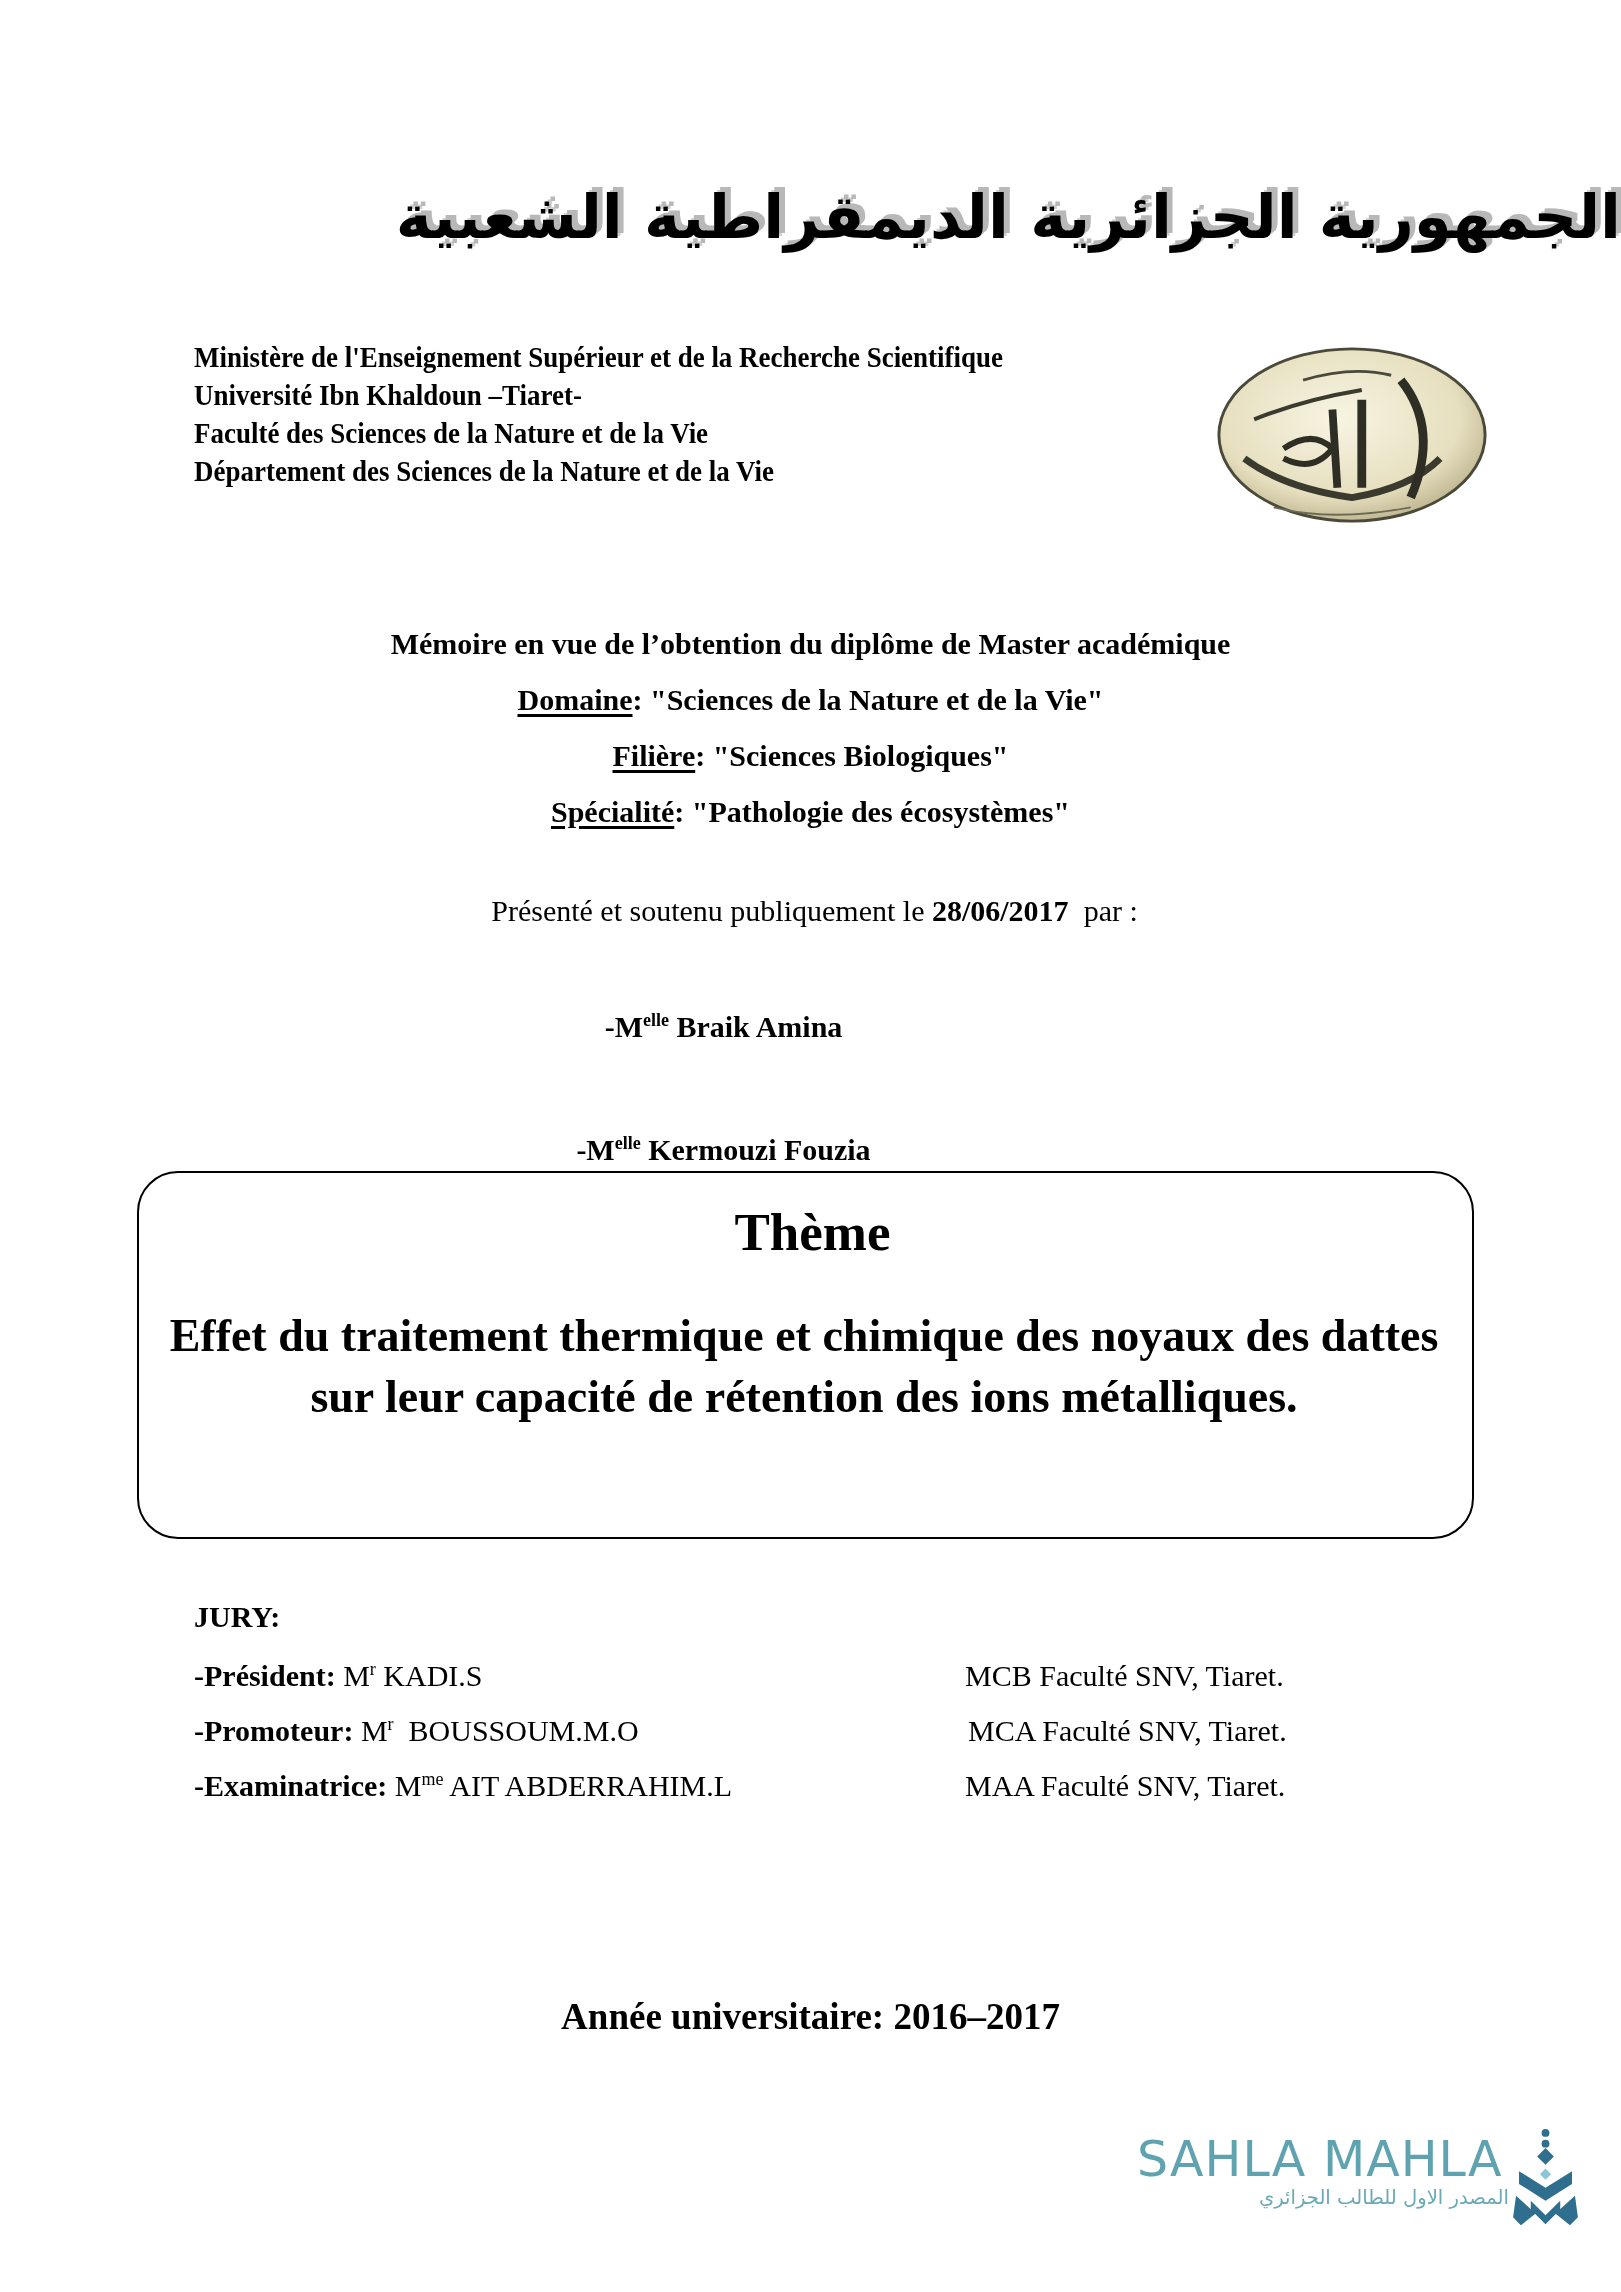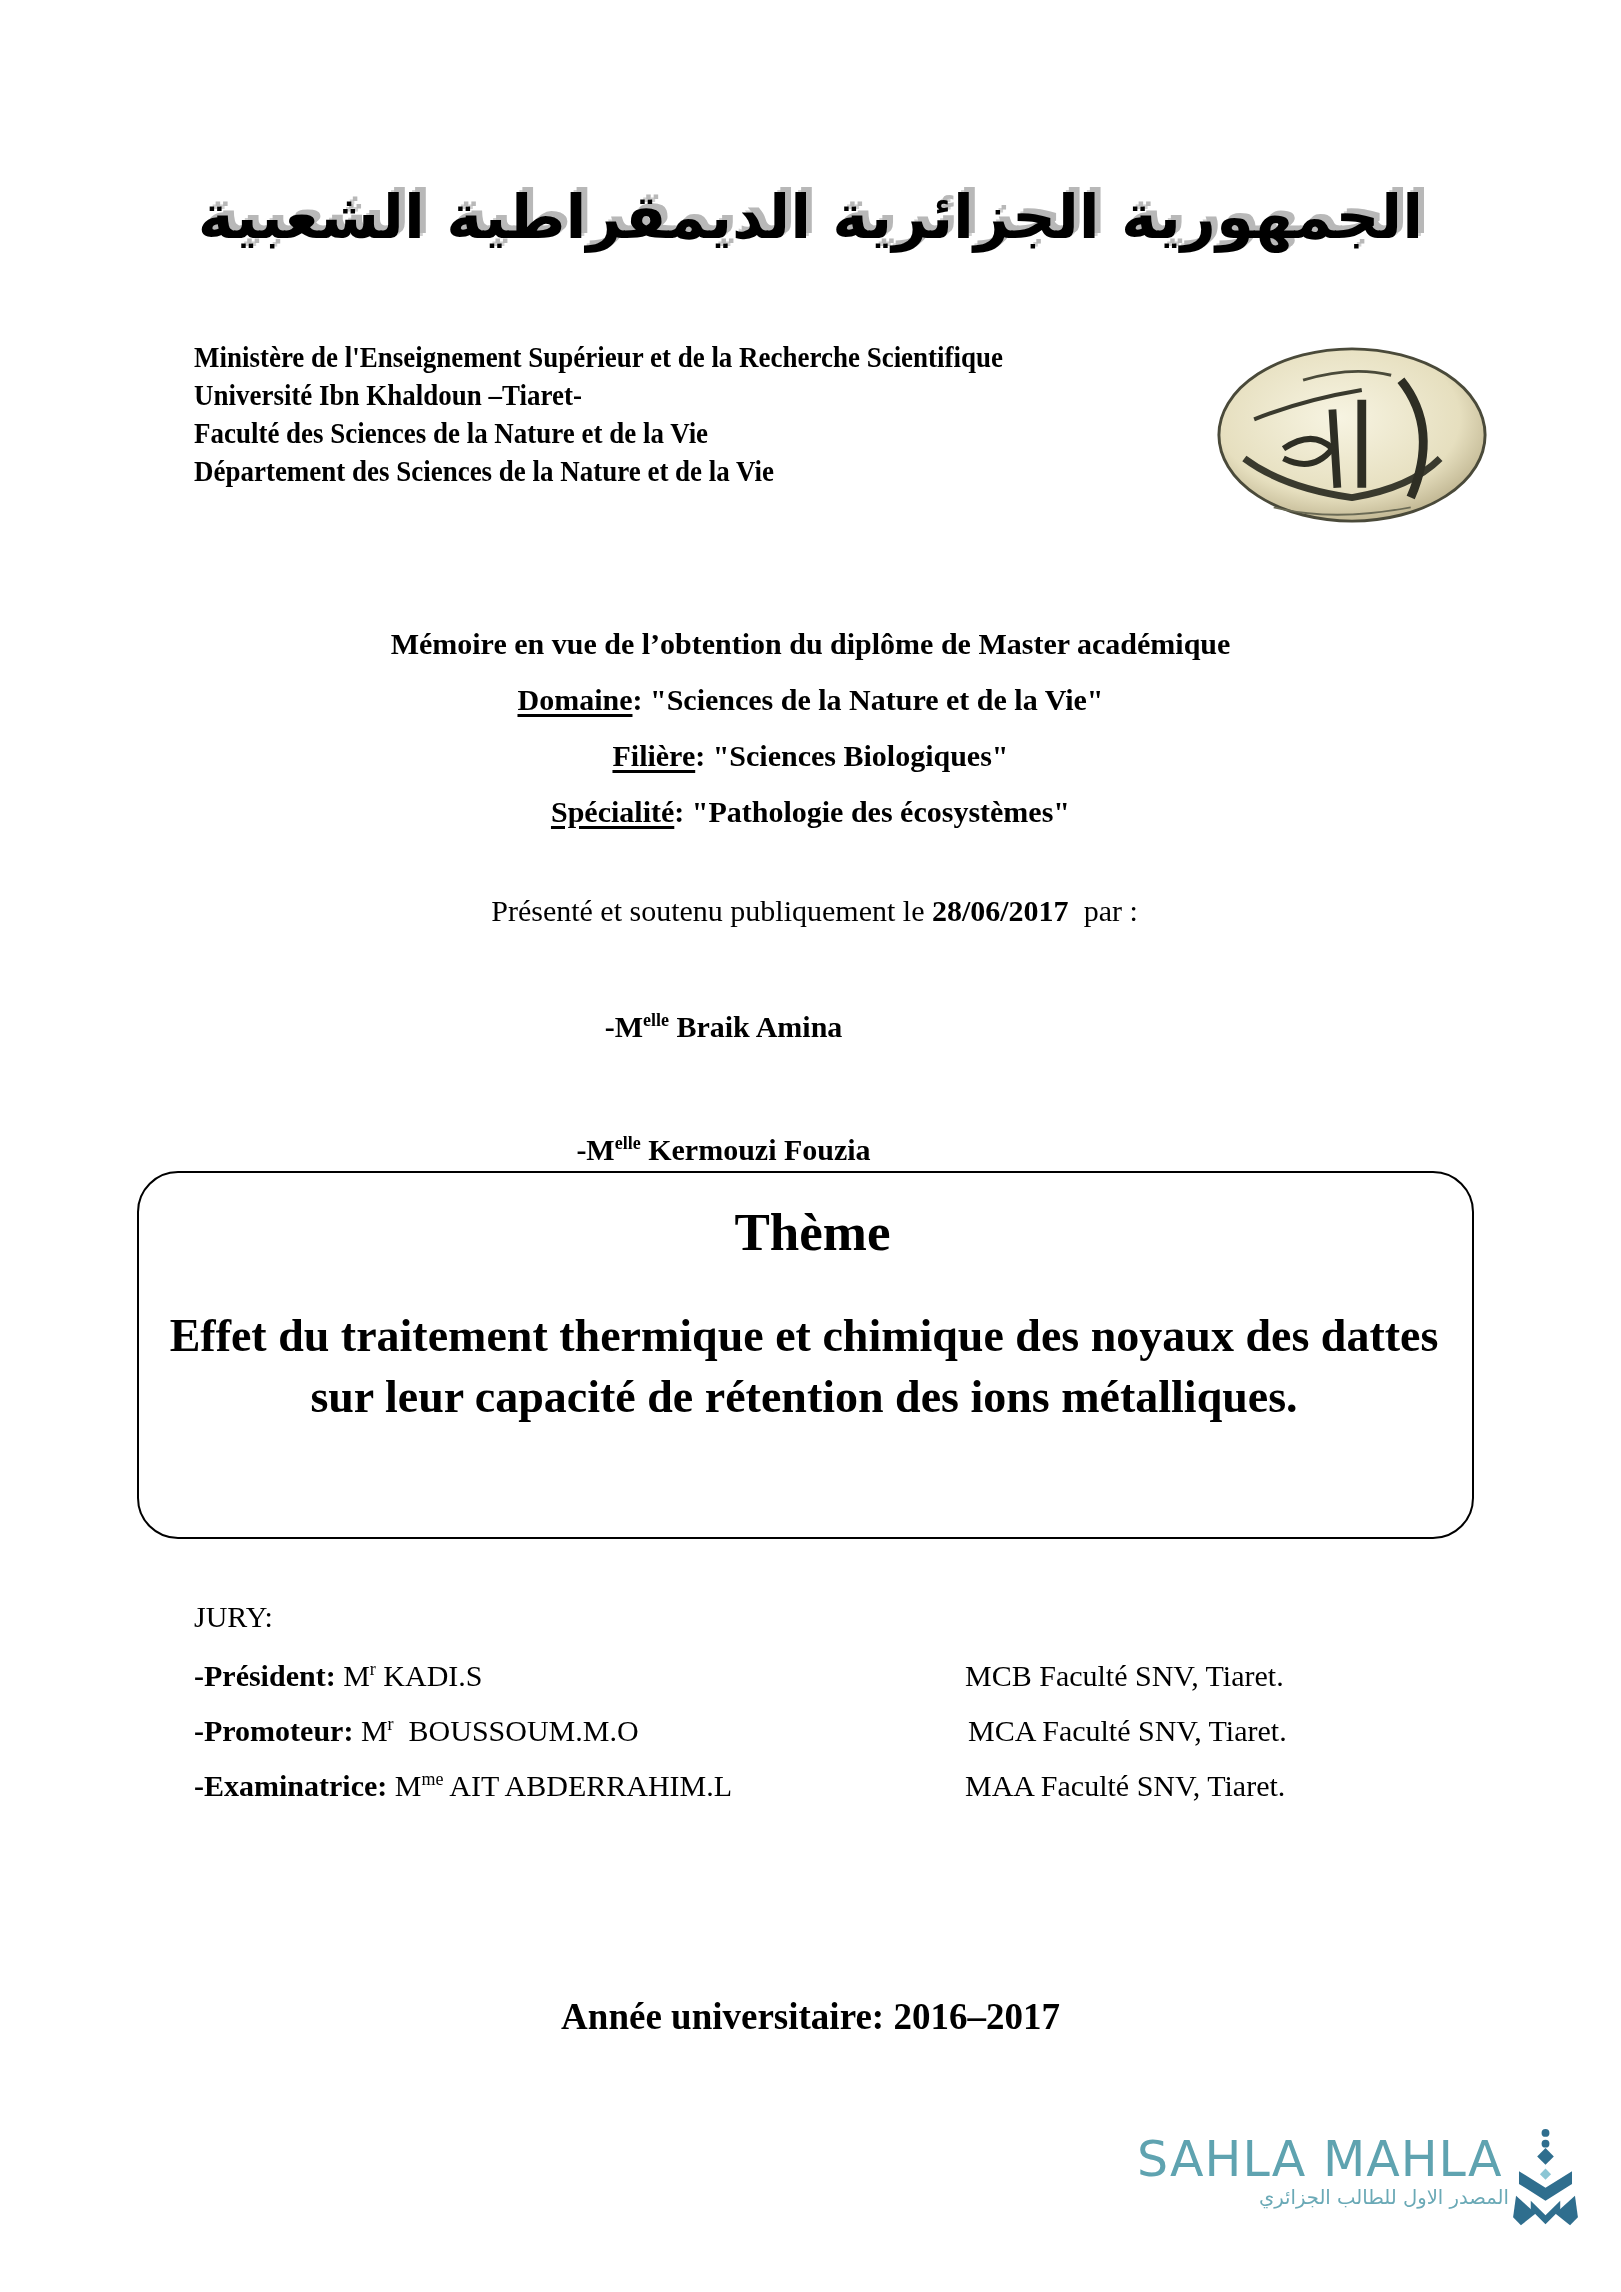--- a/index.html
+++ b/index.html
@@ -4,21 +4,21 @@
   <style>
     html, body { margin: 0; padding: 0; background: #ffffff; }
     body {
       width: 1621px; height: 2293px; position: relative; overflow: hidden;
       font-family: "Liberation Serif", "DejaVu Serif", serif; color: #000;
     }
     .abs { position: absolute; }
 
     
     .arabic-header {
-      left: 0; width: 1621px; top: 181px; text-align: center;
+      left: 0; width: 1621px; top: 181px; 
       font-family: "DejaVu Sans", sans-serif; font-weight: bold;
       font-size: 61px; direction: rtl; letter-spacing: 2px;
       color: #000;
       text-shadow: 5.9px -4.9px 0 #b8b8b8, 2.9px -2px 0 #d0d0d0;
     }
 
     
     .inst {
       left: 194px; top: 338px; font-weight: bold; font-size: 29px; line-height: 38px;
       font-stretch: condensed; transform: scaleX(0.93); transform-origin: left top;
@@ -52,21 +52,21 @@
     }
     .theme-title {
       left: 7px; width: 100%; top: 29px; text-align: center; font-weight: bold; font-size: 53px;
     }
     .theme-text {
       left: 29px; width: 1272px; top: 132px; text-align: center; font-weight: bold;
       font-size: 46px; line-height: 61px;
     }
 
     
-    .jury-label { left: 194px; top: 1600px; font-weight: normal; font-size: 30px; }
+    .jury-label { left: 194px; top: 1600px; font-weight: bold; font-size: 30px; }
     .jury-row { left: 194px; font-size: 30px; white-space: nowrap; }
     .jury-row b { font-weight: bold; }
     .jury-aff { left: 965px; font-size: 30px; white-space: nowrap; }
 
     .annee {
       left: 0; width: 1621px; top: 1995px; text-align: center; font-weight: bold; font-size: 37px;
     }
 
     
     .wm { left: 1137px; top: 2127px; width: 431px; height: 108px; }

